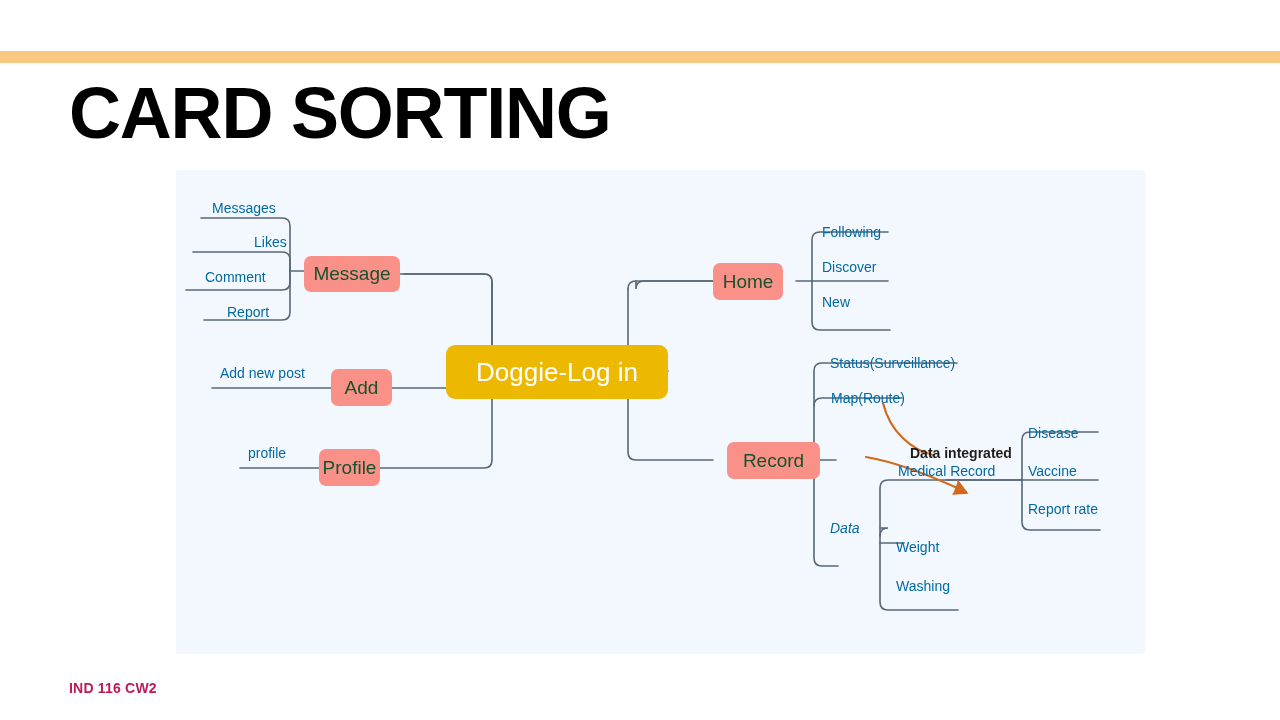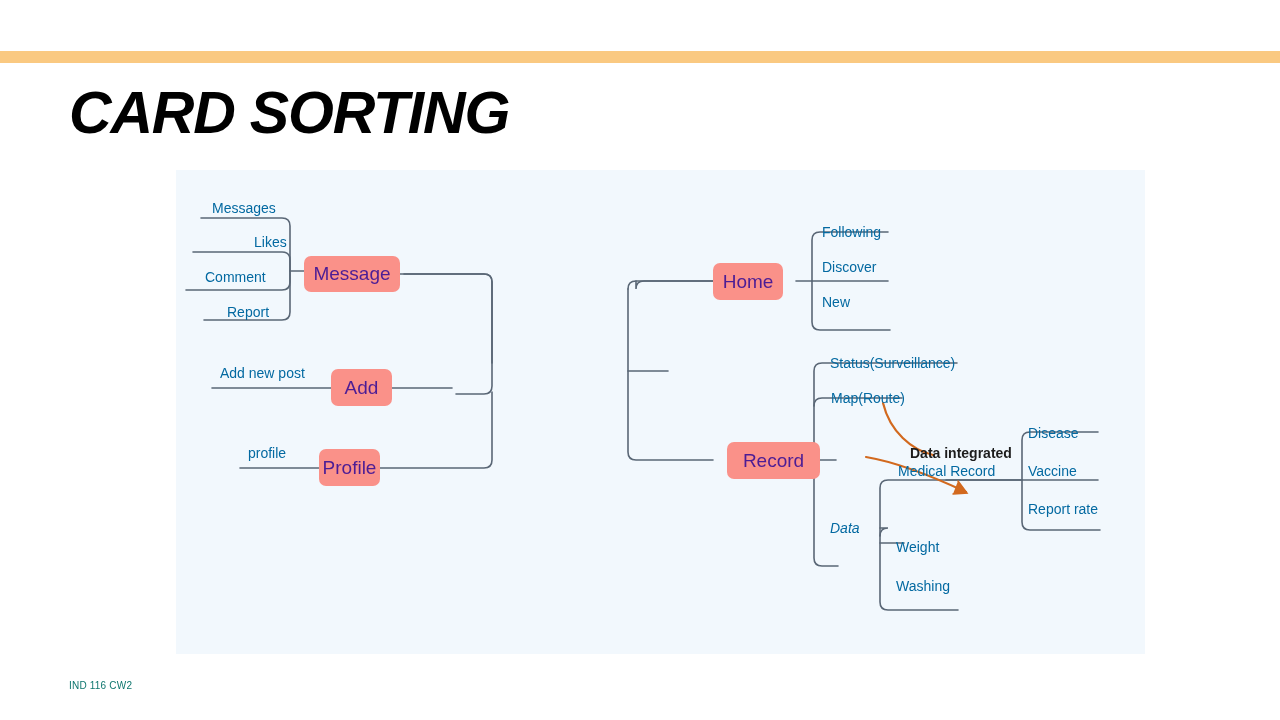--- a/index.html
+++ b/index.html
@@ -21,36 +21,36 @@
     left: 0;
     top: 51px;
     width: 1280px;
     height: 12px;
     background: #fac981;
   }
   .page-title {
     position: absolute;
     left: 69px;
     top: 80px;
-    font-size: 59px;
+    font-size: 72px;
     font-weight: bold;
     letter-spacing: -1.2px;
     color: #000000;
     line-height: 66px;
     white-space: nowrap;
-    font-style: italic;
   }
   .footer-note {
     position: absolute;
     left: 69px;
     top: 680px;
-    font-size: 10px;
-    color: #0f766e;
+    font-size: 14px;
+    color: #be185d;
     letter-spacing: 0.2px;
     white-space: nowrap;
+    font-weight: bold;
   }
   
   .map-panel {
     position: absolute;
     left: 176px;
     top: 170px;
     width: 969px;
     height: 484px;
     background: #f2f8fd;
   }
@@ -79,21 +79,21 @@
     white-space: nowrap;
   }
   .node.root {
     background: #edb800;
     color: #ffffff;
     font-size: 26px;
     border-radius: 9px;
   }
   .node.branch {
     background: #fa9189;
-    color: #4c1d95;
+    color: #14532d;
     font-size: 19px;
   }
   
   .leaf {
     position: absolute;
     font-size: 14px;
     color: #0369a1;
     white-space: nowrap;
   }
   .leaf.bold {
@@ -158,20 +158,21 @@
 
     <g fill="none" stroke="#d2691e" stroke-width="2.2" stroke-linecap="round">
       <path d="M 707 233 C 714 262 736 280 757 285"></path>
       <path d="M 690 287 C 720 292 760 308 790 322"></path>
       <path d="M 782 311 L 791 323 L 777 324" fill="#d2691e" stroke="#d2691e" stroke-width="1.5"></path>
     </g>
   </svg>
 
   <div class="map-layer">
 
+    <div class="node root" style="left:270px; top:175px; width:222px; height:54px;">Doggie-Log in</div>
 
     <div class="node branch" style="left:128px; top:86px; width:96px; height:36px;">Message</div>
 
     <div class="node branch" style="left:155px; top:199px; width:61px; height:37px;">Add</div>
 
     <div class="node branch" style="left:143px; top:279px; width:61px; height:37px;">Profile</div>
 
     <div class="node branch" style="left:537px; top:93px; width:70px; height:37px;">Home</div>
 
     <div class="node branch" style="left:551px; top:272px; width:93px; height:37px;">Record</div>

